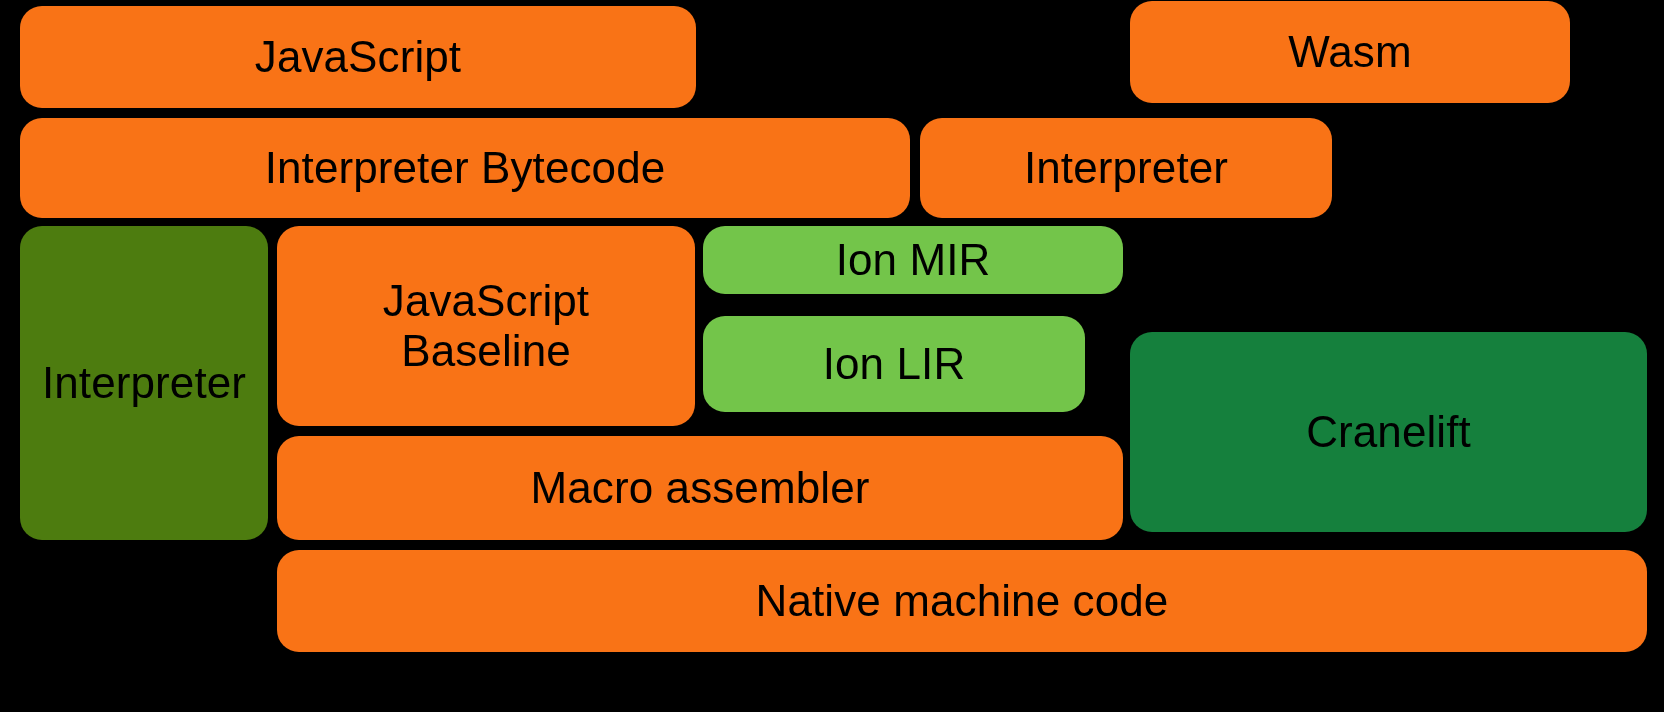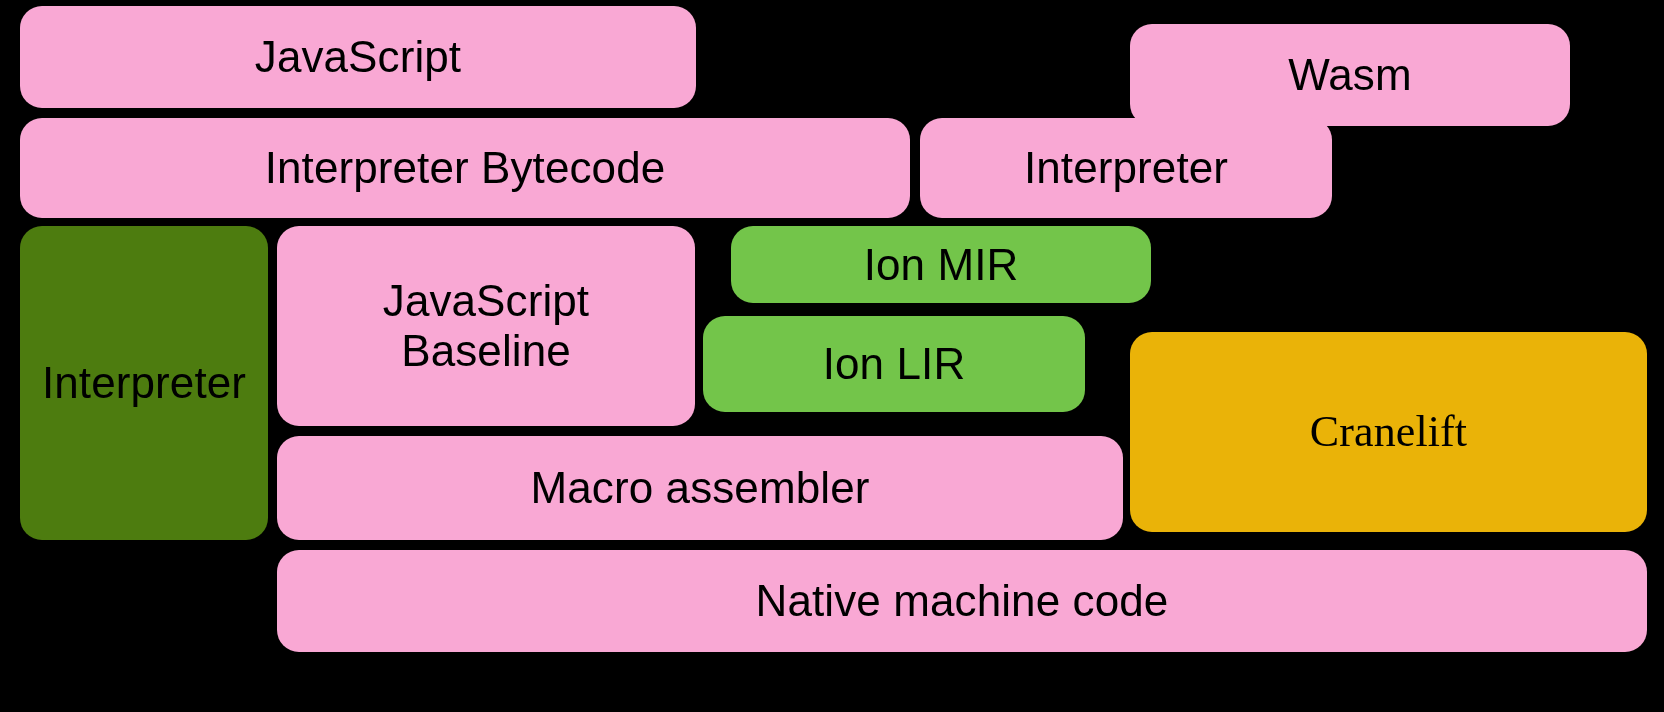--- a/index.html
+++ b/index.html
@@ -26,38 +26,38 @@
     text-align: center;
     border-radius: 22px;
     color: #000000;
     font-size: 44px;
     line-height: 1.13;
     font-weight: 400;
     letter-spacing: 0.1px;
     white-space: pre-line;
     -webkit-font-smoothing: antialiased;
   }
-  .fill-white  { background: #f9a8d4; }
+  .fill-white  { background: #f97316; }
   .fill-gray   { background: #4d7c0f; }
   .fill-green  { background: #73C54A; }
-  .fill-pink   { background: #eab308; font-family: Liberation Serif, serif; }
+  .fill-pink   { background: #15803d; }
 
   
   .n-javascript      { left: 20px;   top: 6px;    width: 676px;  height: 102px; }
   .n-asmjs           { left: 704px;  top: 6px;    width: 418px;  height: 102px; }
-  .n-wasm            { left: 1130px; top: 24px;    width: 440px;  height: 102px; }
+  .n-wasm            { left: 1130px; top: 1px;    width: 440px;  height: 102px; }
 
   
   .n-js-bytecode     { left: 20px;   top: 118px;  width: 890px;  height: 100px; }
   .n-baldrmonkey     { left: 920px;  top: 118px;  width: 412px;  height: 100px; }
 
   
   .n-interpreter     { left: 20px;   top: 226px;  width: 248px;  height: 314px; }
   .n-js-baseline     { left: 277px;  top: 226px;  width: 418px;  height: 200px; }
-  .n-ion-mir         { left: 703px;  top: 226px;  width: 420px;  height: 77px; margin-left: 28px;  }
+  .n-ion-mir         { left: 703px;  top: 226px;  width: 420px;  height: 68px;  }
   .n-ion-lir         { left: 703px;  top: 316px;  width: 382px;  height: 96px;  }
   .n-cranelift       { left: 1130px; top: 332px;  width: 517px;  height: 200px; }
   .n-macro-assembler { left: 277px;  top: 436px;  width: 846px;  height: 104px; }
 
   
   .n-native-code     { left: 277px;  top: 550px;  width: 1370px; height: 102px; }
 </style>
 </head>
 <body>
 

